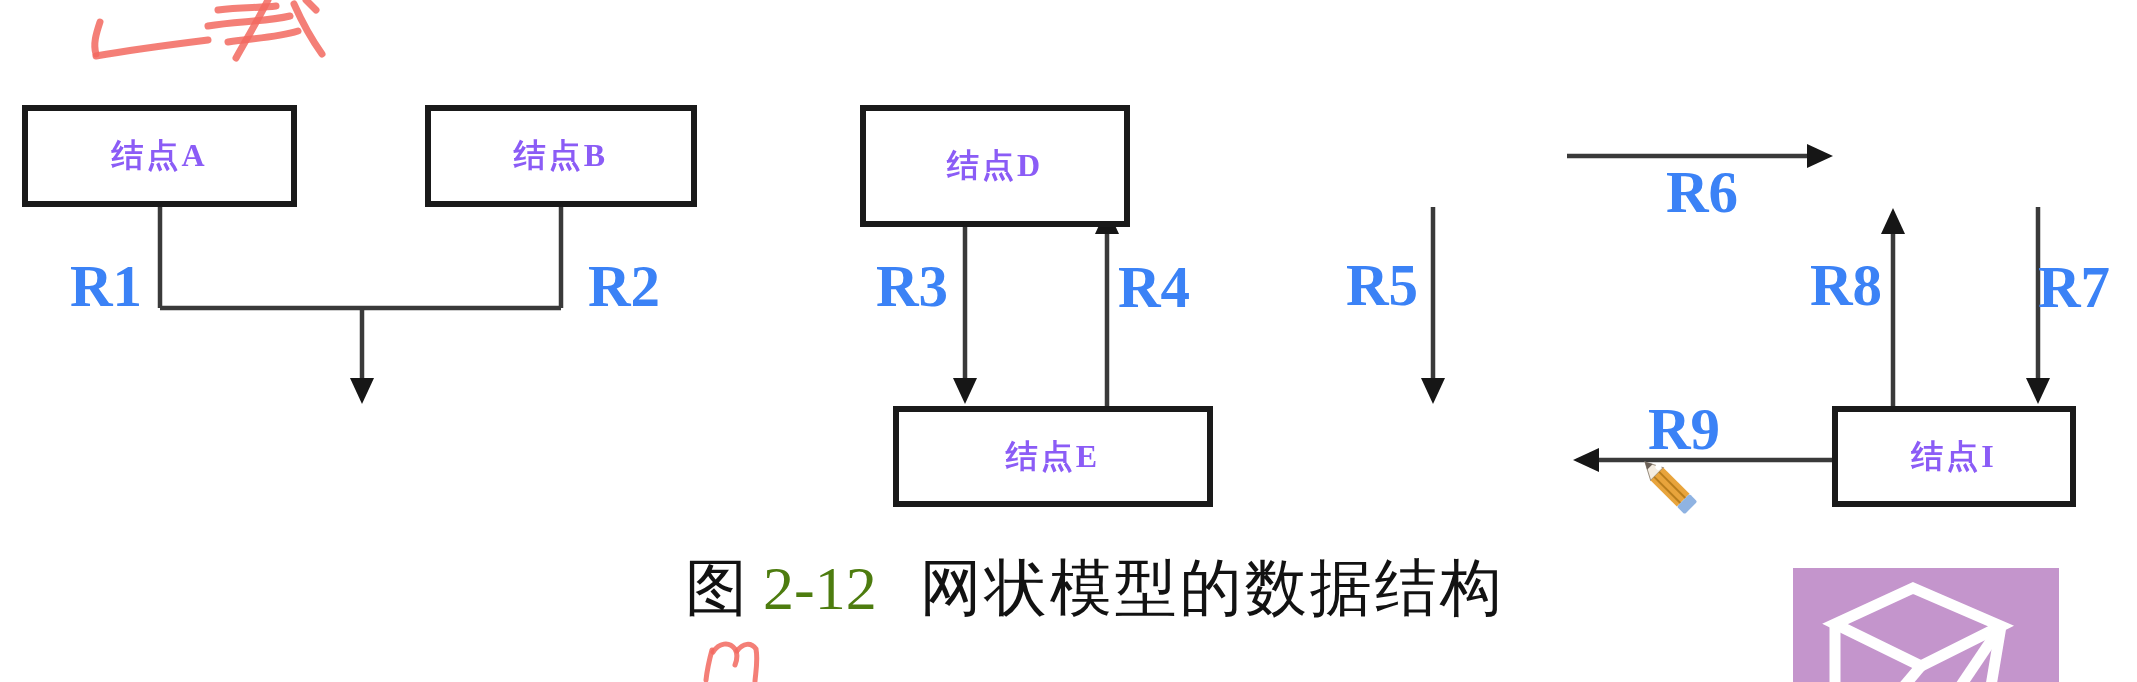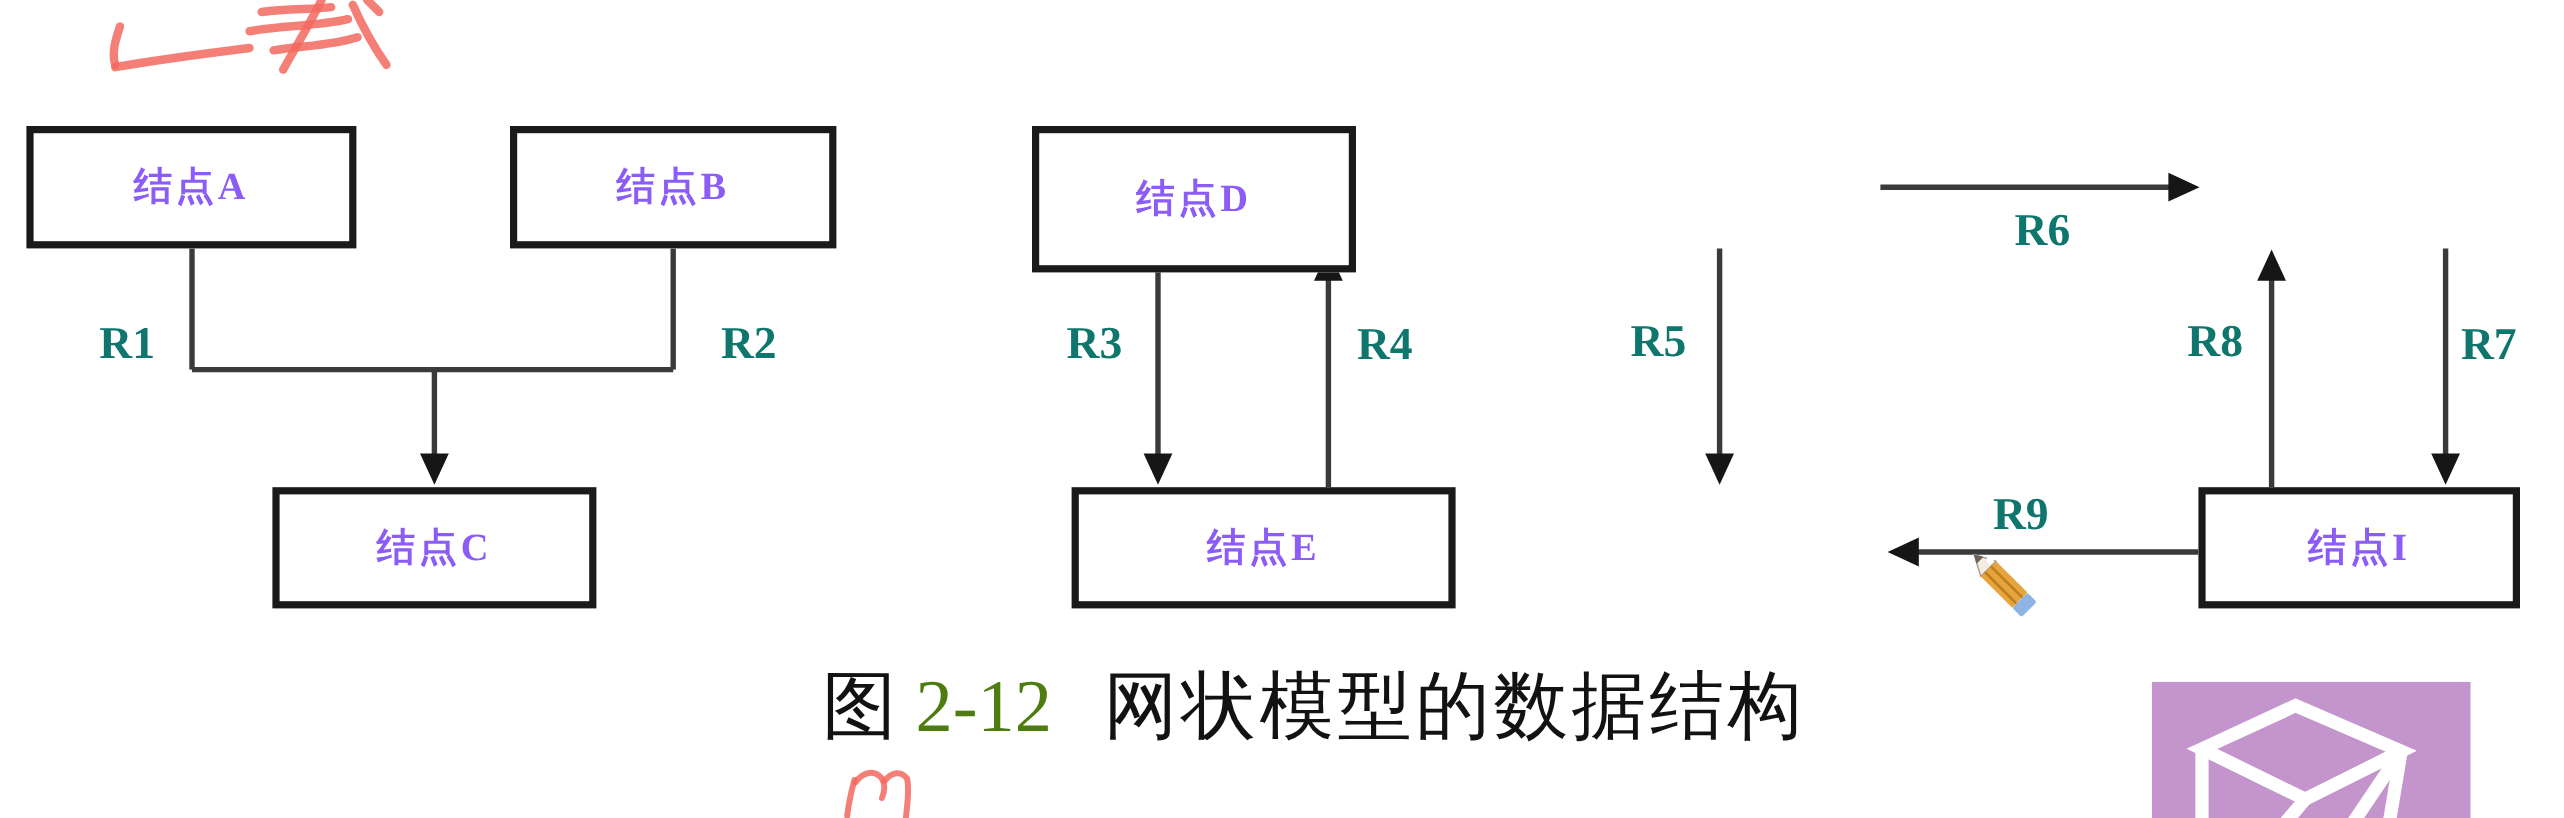--- a/index.html
+++ b/index.html
@@ -9,21 +9,21 @@
   }
   .node{
     position:absolute;border:6px solid #1a1a1a;background:#ffffff;
     display:flex;align-items:center;justify-content:center;box-sizing:border-box;
   }
   .node-label{
     font-size:32px;font-weight:600;color:#8b5cf6;letter-spacing:3px;white-space:nowrap;
   }
   .rel{
     position:absolute;transform:translate(-50%,-50%);
-    font-size:38px;font-weight:600;color:#0f766e;white-space:nowrap;
+    font-size:59px;font-weight:600;color:#3b82f6;white-space:nowrap;
     font-family:"Liberation Serif",serif;
   }
   .overlay{position:absolute;left:0;top:0;pointer-events:none;}
   .edges path{stroke:#3a3a3a;stroke-width:4.5;fill:none;}
   .arrowhead{fill:#161616;stroke:none;}
   .caption{
     position:absolute;left:685px;top:546px;font-size:62px;color:#121212;
     display:flex;align-items:baseline;white-space:nowrap;
   }
   .cap-num{margin-left:16px;color:#4d7c0f;}
@@ -91,30 +91,27 @@
       <circle cx="13" cy="-6" r="3" fill="#ffffff"></circle>
     </g>
   </svg>
 
   <div class="node" style="left:22px;top:105px;width:275px;height:102px">
     <span class="node-label">结点A</span>
     </div>
   <div class="node" style="left:425px;top:105px;width:272px;height:102px">
     <span class="node-label">结点B</span>
     </div>
-  <div class="node" style="left:227px;top:406px;width:270px;height:101px">
-    <span class="node-label">结点C</span>
-    </div>
   <div class="node" style="left:860px;top:105px;width:270px;height:122px">
     <span class="node-label">结点D</span>
     </div>
   <div class="node" style="left:893px;top:406px;width:320px;height:101px">
     <span class="node-label">结点E</span>
     </div>
-  <div class="node" style="left:1832px;top:406px;width:268px;height:101px">
+  <div class="node" style="left:1832px;top:406px;width:244px;height:101px">
     <span class="node-label">结点I</span>
     </div>
 
   <div class="rel" style="left:106px;top:286px">R1</div>
   <div class="rel" style="left:624px;top:286px">R2</div>
   <div class="rel" style="left:912px;top:286px">R3</div>
   <div class="rel" style="left:1154px;top:287px">R4</div>
   <div class="rel" style="left:1382px;top:285px">R5</div>
   <div class="rel" style="left:1702px;top:192px">R6</div>
   <div class="rel" style="left:2074px;top:287px">R7</div>

